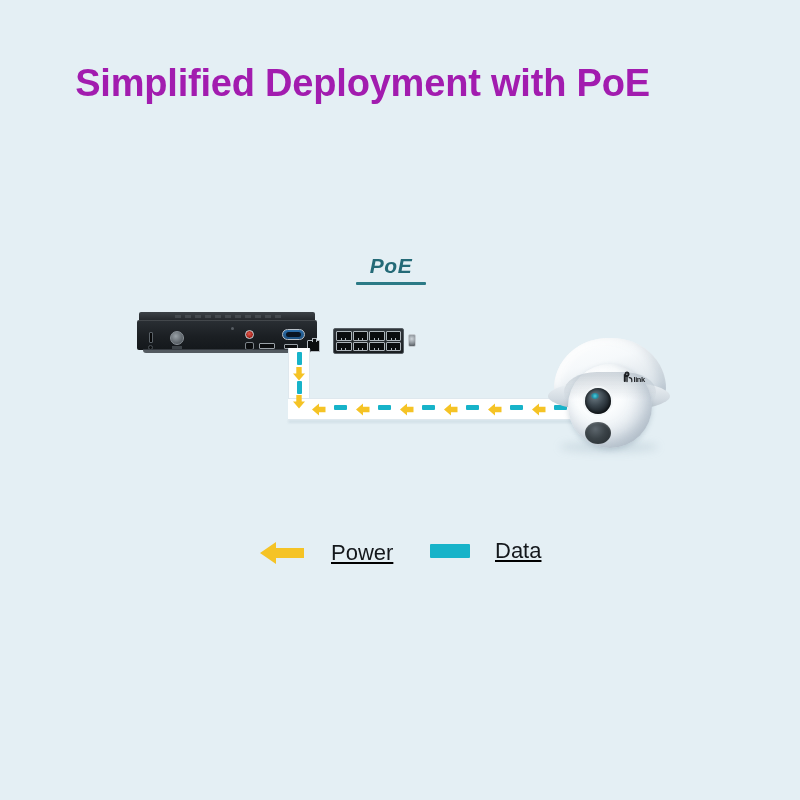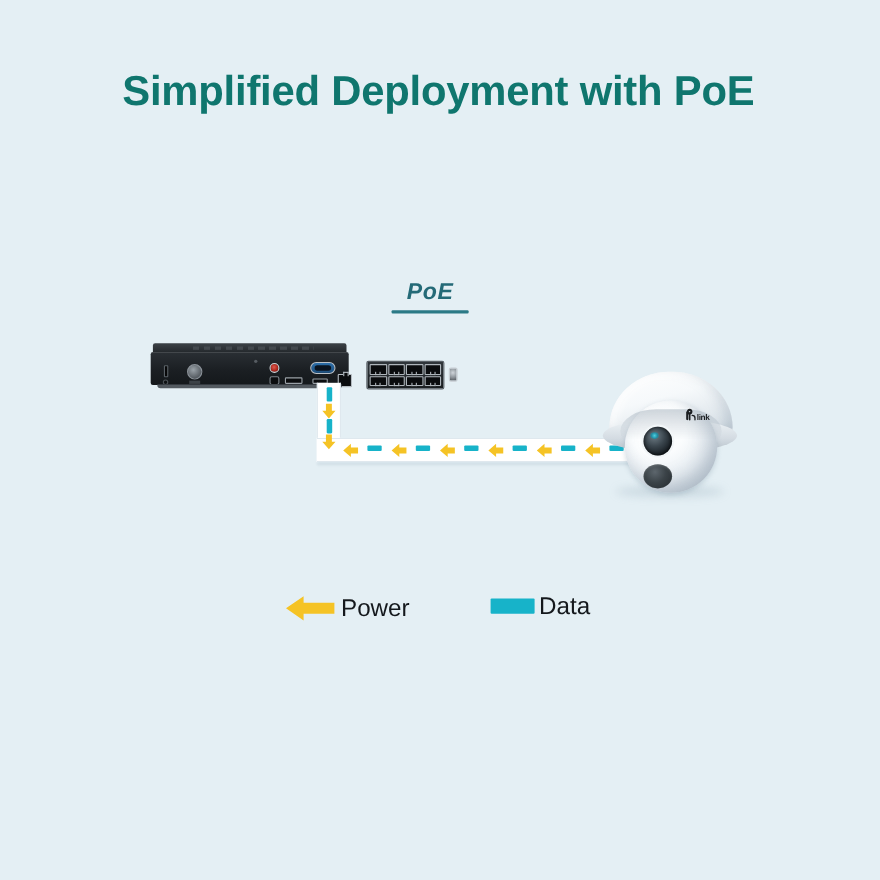--- a/index.html
+++ b/index.html
@@ -24,24 +24,23 @@
 
   
   .title {
     position: absolute;
     left: 0;
     top: 62px;
     width: 725px;
     text-align: center;
     font-size: 38px;
     font-weight: bold;
-    color: #0f766e;
+    color: #a21caf;
     letter-spacing: -0.2px;
     white-space: nowrap;
-    padding-left: 36px;
   }
 
   
   .poe-wrap {
     position: absolute;
     left: 356px;
     top: 255px;
     width: 70px;
     text-align: center;
   }
@@ -365,24 +364,25 @@
     position: absolute;
     left: 250px;
     top: 536px;
     width: 320px;
     height: 40px;
   }
   .leg-item {
     position: absolute;
     display: flex;
     align-items: center;
-    gap: 4px;
+    gap: 25px;
+    text-decoration: underline;
   }
   .leg-power { left: 8px; top: 4px; }
-  .leg-data  { left: 196px; top: 4px; }
+  .leg-data  { left: 180px; top: 4px; }
   .leg-swatch-data {
     width: 40px;
     height: 14px;
     background: #17b3c9;
     border-radius: 1px;
   }
   .leg-text {
     font-size: 22px;
     color: #14181c;
     line-height: 1;

